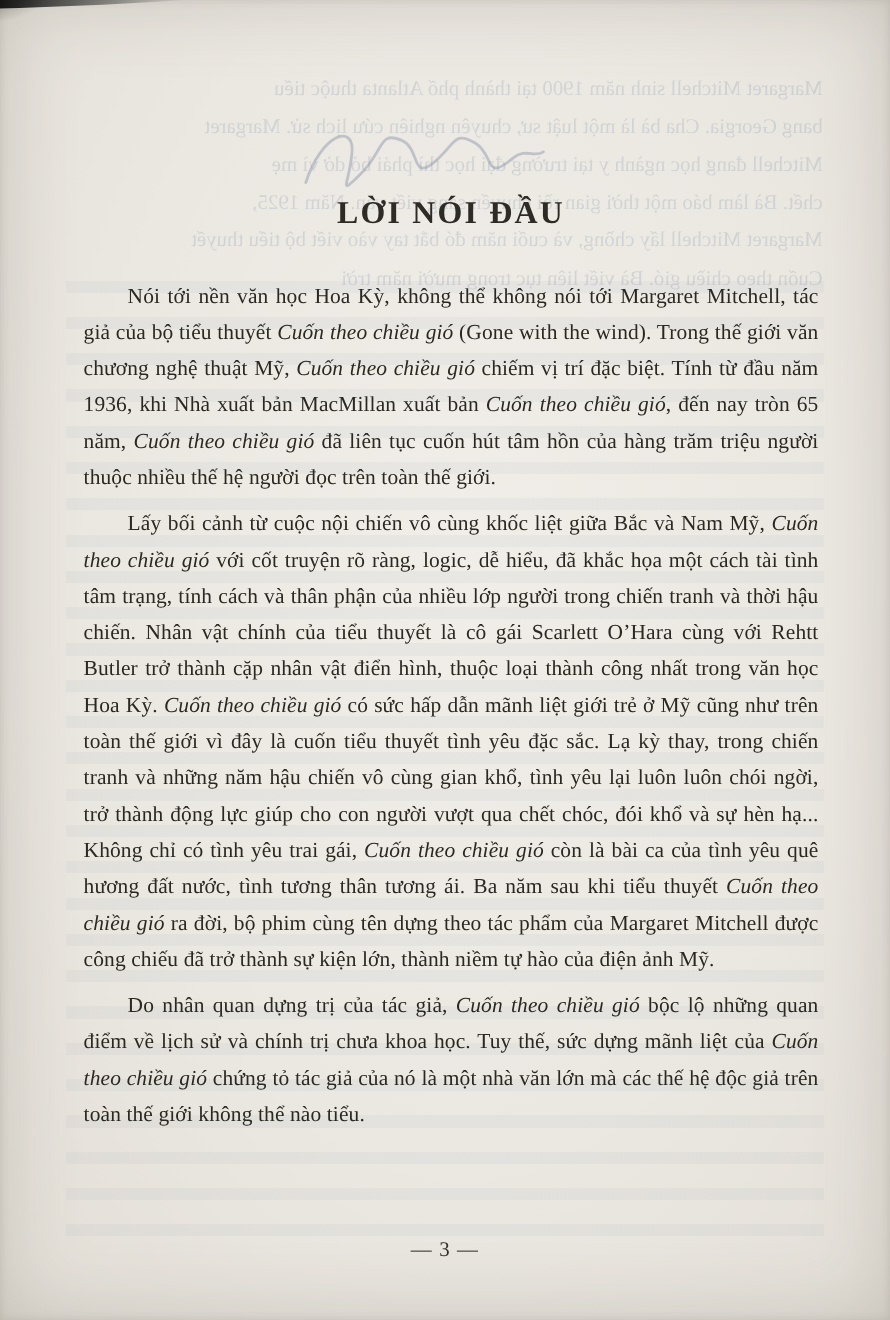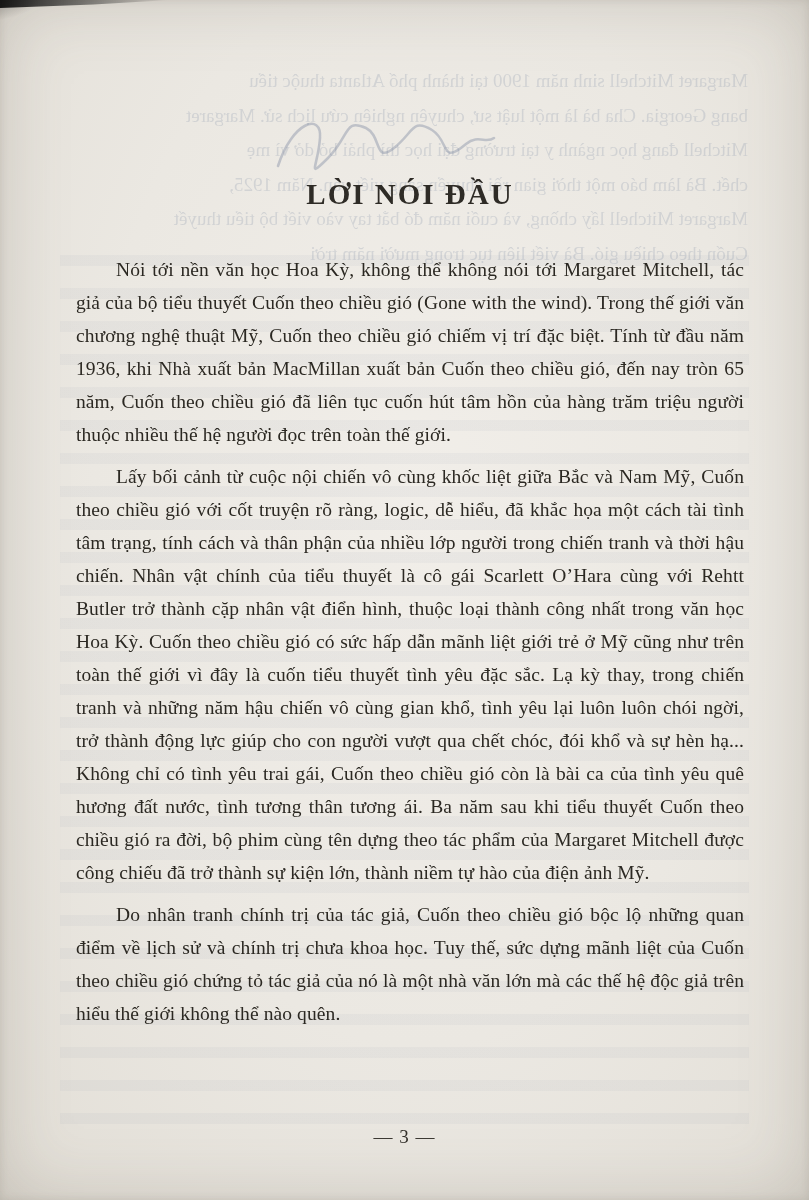--- a/index.html
+++ b/index.html
@@ -76,20 +76,21 @@
   }
   .para {
     margin: 0 0 9px 0;
     font-size: 19.5px;
     line-height: 33px;
     text-align: justify;
     text-indent: 40px;
     letter-spacing: 0.1px;
   }
   .para .it {
+    font-style: italic;
   }
   .page-number {
     position: absolute;
     z-index: 2;
     left: 0;
     right: 0;
     bottom: 52px;
     text-align: center;
     font-size: 19px;
     letter-spacing: 1px;
@@ -138,19 +139,19 @@
   </svg>
 
   <div class="corner-shadow"></div>
   <div class="corner-mark"></div>
 
   <div class="content">
     <h1 class="title">LỜI NÓI ĐẦU</h1>
     <div class="paragraphs" id="paragraphs">
         <p class="para"><span>Nói tới nền văn học Hoa Kỳ, không thể không nói tới Margaret Mitchell, tác giả của bộ tiểu thuyết </span><span class="it">Cuốn theo chiều gió</span><span> (Gone with the wind). Trong thế giới văn chương nghệ thuật Mỹ, </span><span class="it">Cuốn theo chiều gió</span><span> chiếm vị trí đặc biệt. Tính từ đầu năm 1936, khi Nhà xuất bản MacMillan xuất bản </span><span class="it">Cuốn theo chiều gió</span><span>, đến nay tròn 65 năm, </span><span class="it">Cuốn theo chiều gió</span><span> đã liên tục cuốn hút tâm hồn của hàng trăm triệu người thuộc nhiều thế hệ người đọc trên toàn thế giới.</span></p>
         <p class="para"><span>Lấy bối cảnh từ cuộc nội chiến vô cùng khốc liệt giữa Bắc và Nam Mỹ, </span><span class="it">Cuốn theo chiều gió</span><span> với cốt truyện rõ ràng, logic, dễ hiểu, đã khắc họa một cách tài tình tâm trạng, tính cách và thân phận của nhiều lớp người trong chiến tranh và thời hậu chiến. Nhân vật chính của tiểu thuyết là cô gái Scarlett O’Hara cùng với Rehtt Butler trở thành cặp nhân vật điển hình, thuộc loại thành công nhất trong văn học Hoa Kỳ. </span><span class="it">Cuốn theo chiều gió</span><span> có sức hấp dẫn mãnh liệt giới trẻ ở Mỹ cũng như trên toàn thế giới vì đây là cuốn tiểu thuyết tình yêu đặc sắc. Lạ kỳ thay, trong chiến tranh và những năm hậu chiến vô cùng gian khổ, tình yêu lại luôn luôn chói ngời, trở thành động lực giúp cho con người vượt qua chết chóc, đói khổ và sự hèn hạ... Không chỉ có tình yêu trai gái, </span><span class="it">Cuốn theo chiều gió</span><span> còn là bài ca của tình yêu quê hương đất nước, tình tương thân tương ái. Ba năm sau khi tiểu thuyết </span><span class="it">Cuốn theo chiều gió</span><span> ra đời, bộ phim cùng tên dựng theo tác phẩm của Margaret Mitchell được công chiếu đã trở thành sự kiện lớn, thành niềm tự hào của điện ảnh Mỹ.</span></p>
-        <p class="para"><span>Do nhân tranh chính trị của tác giả, </span><span class="it">Cuốn theo chiều gió</span><span> bộc lộ những quan điểm về lịch sử và chính trị chưa khoa học. Tuy thế, sức dựng mãnh liệt của </span><span class="it">Cuốn theo chiều gió</span><span> chứng tỏ tác giả của nó là một nhà văn lớn mà các thế hệ độc giả trên hiểu thế giới không thể nào quên.</span></p>
+        <p class="para"><span>Do nhân quan dựng trị của tác giả, </span><span class="it">Cuốn theo chiều gió</span><span> bộc lộ những quan điểm về lịch sử và chính trị chưa khoa học. Tuy thế, sức dựng mãnh liệt của </span><span class="it">Cuốn theo chiều gió</span><span> chứng tỏ tác giả của nó là một nhà văn lớn mà các thế hệ độc giả trên toàn thế giới không thể nào tiểu.</span></p>
       </div>
   </div>
 
   <div class="page-number">— 3 —</div>
 
 </div>
 
 </body></html>

